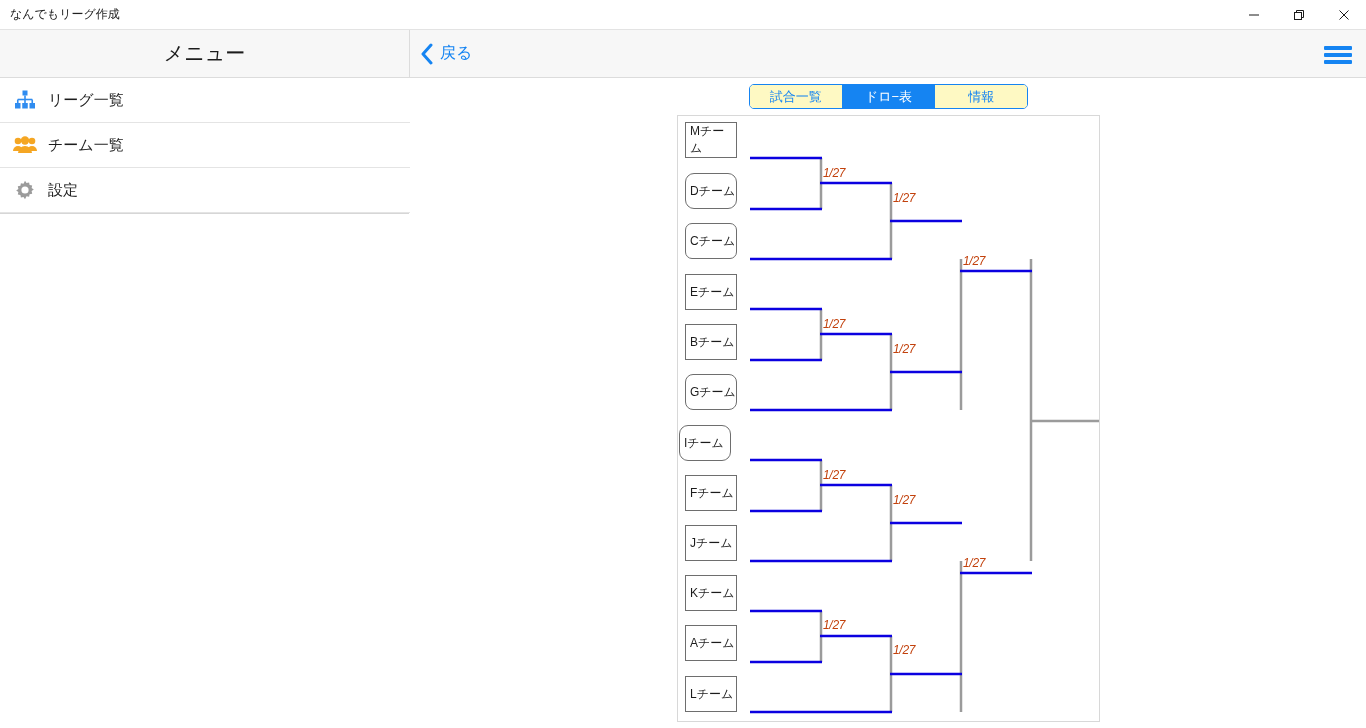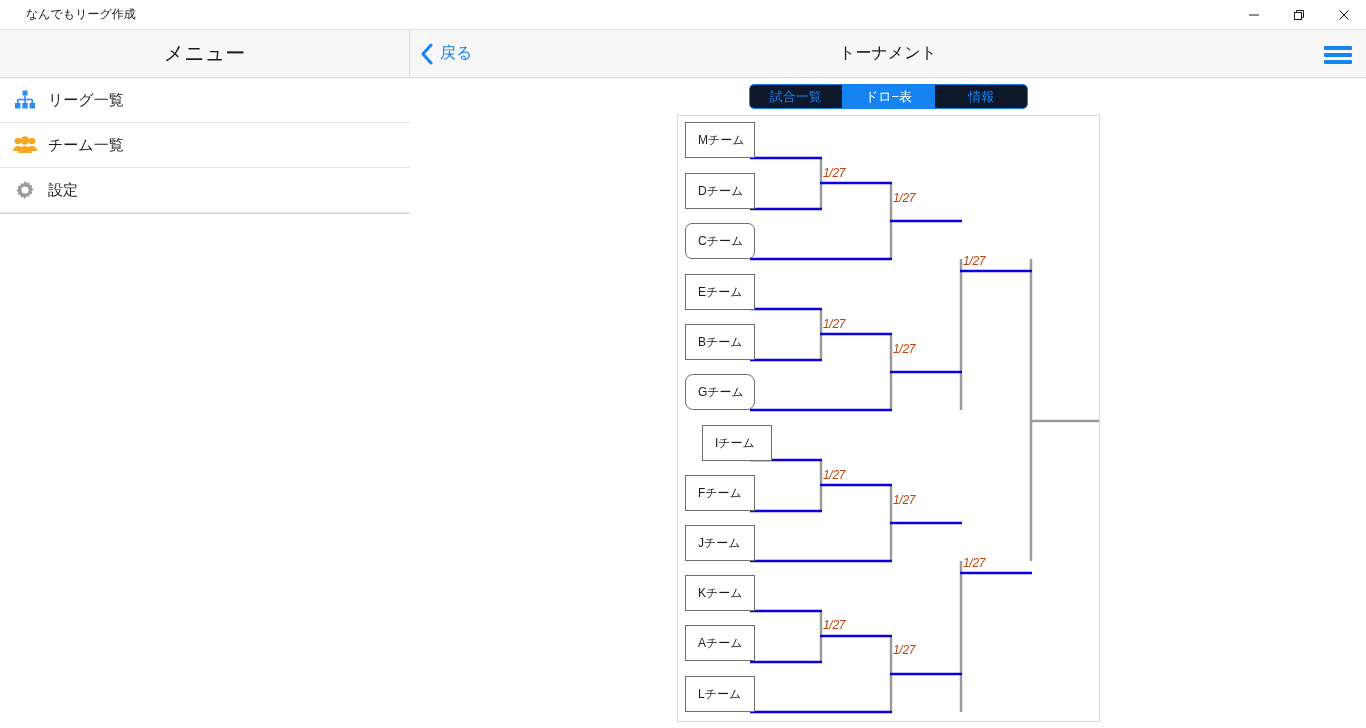--- a/index.html
+++ b/index.html
@@ -9,21 +9,21 @@
     background:#ffffff; overflow:hidden;
   }
 
   
   .titlebar{
     position:absolute; left:0; top:0; width:1366px; height:30px;
     background:#ffffff; border-bottom:1px solid #e3e3e3;
     display:flex; align-items:center;
   }
   .titlebar .app-title{
-    font-size:12px; color:#202020; padding-left:26px; white-space:nowrap;
+    font-size:12px; color:#202020; padding-left:10px; white-space:nowrap;
   }
   .winbtns{ position:absolute; right:0; top:0; height:30px; display:flex; }
   .winbtn{
     width:45px; height:30px; display:flex; align-items:center; justify-content:center;
     font-size:12px; color:#1a1a1a; background:transparent;
   }
   .winbtn svg{ display:block; }
 
   
   .navbar{
@@ -73,37 +73,37 @@
   .content{
     position:absolute; left:410px; top:78px; width:956px; height:650px; background:#ffffff;
   }
   .segmented{
     position:absolute; left:339px; top:6px; width:279px; height:25px;
     border:1px solid #1584f2; border-radius:5px; display:flex; overflow:hidden;
     background:#ffffff;
   }
   .seg{
     flex:1; display:flex; align-items:center; justify-content:center;
-    font-size:13px; color:#1584f2; background:#0f172a; cursor:pointer;
+    font-size:13px; color:#1584f2; background:#fef9c3; cursor:pointer;
     border-right:1px solid #1584f2; white-space:nowrap;
   }
   .seg:last-child{ border-right:none; }
   .seg.active{ background:#1584f2; color:#ffffff; }
 
   
   .bracket-panel{
     position:absolute; left:267px; top:37px; width:423px; height:607px;
     border:1px solid #d8d8d8; background:#ffffff; overflow:hidden;
   }
   .bracket-svg{ position:absolute; left:0; top:0; }
   .team-box{
-    position:absolute; width:70px; height:36px;
+    position:absolute; width:52px; height:36px;
     border:1px solid #6e6e6e; background:#ffffff;
     font-size:12px; color:#1c1c1c;
-    display:flex; align-items:center; padding-left:12px;
+    display:flex; align-items:center; padding-left:4px;
   }
   .mlabel{
     position:absolute; font-size:12px; color:#c2410c; font-style:italic;
     white-space:nowrap; letter-spacing:-0.3px;
   }
 </style>
 </head>
 <body>
 
 <div class="titlebar">
@@ -127,21 +127,20 @@
       </svg>
     </div>
   </div>
 </div>
 
 <div class="navbar navbar-left">
   <div class="nav-title">メニュー</div>
 </div>
 
 <div class="navbar navbar-right">
-  <div class="nav-title-center">トーナメント</div>
   <div class="back-btn">
     <svg class="back-chevron" width="14" height="22" viewBox="0 0 14 22">
       <polyline points="11,2 3,11 11,20" fill="none" stroke="#1584f2" stroke-width="3" stroke-linecap="round" stroke-linejoin="round"></polyline>
     </svg>
     <span class="back-label">戻る</span>
   </div>
   <div class="hamburger">
     <span></span>
     <span></span>
     <span></span>
@@ -270,26 +269,26 @@
 
         <line x1="282" y1="457" x2="354" y2="457"></line>
       </g>
 
       <g stroke="#9b9b9b" stroke-width="2.5" fill="none">
         <line x1="352" y1="305" x2="423" y2="305"></line>
       </g>
     </svg>
 
     <div class="team-box" style="left:7px;  top:6px;">Mチーム</div>
-    <div class="team-box" style="left:7px;  top:57px;">Dチーム</div>
+    <div class="team-box" style="left:7px;  top:57px;border-radius:9px;">Dチーム</div>
     <div class="team-box" style="left:7px;  top:107px;border-radius:7px;">Cチーム</div>
     <div class="team-box" style="left:7px;  top:158px;">Eチーム</div>
     <div class="team-box" style="left:7px;  top:208px;">Bチーム</div>
     <div class="team-box" style="left:7px;  top:258px;border-radius:8px;">Gチーム</div>
-    <div class="team-box" style="left:24px;  top:309px;">Iチーム</div>
+    <div class="team-box" style="left:1px;  top:309px;border-radius:9px;">Iチーム</div>
     <div class="team-box" style="left:7px;  top:359px;">Fチーム</div>
     <div class="team-box" style="left:7px;  top:409px;">Jチーム</div>
     <div class="team-box" style="left:7px;  top:459px;">Kチーム</div>
     <div class="team-box" style="left:7px;  top:509px;">Aチーム</div>
     <div class="team-box" style="left:7px;  top:560px;">Lチーム</div>
 
     <div class="mlabel" style="left:145px; top:50px;">1/27</div>
     <div class="mlabel" style="left:215px; top:75px;">1/27</div>
     <div class="mlabel" style="left:145px; top:201px;">1/27</div>
     <div class="mlabel" style="left:215px; top:226px;">1/27</div>

